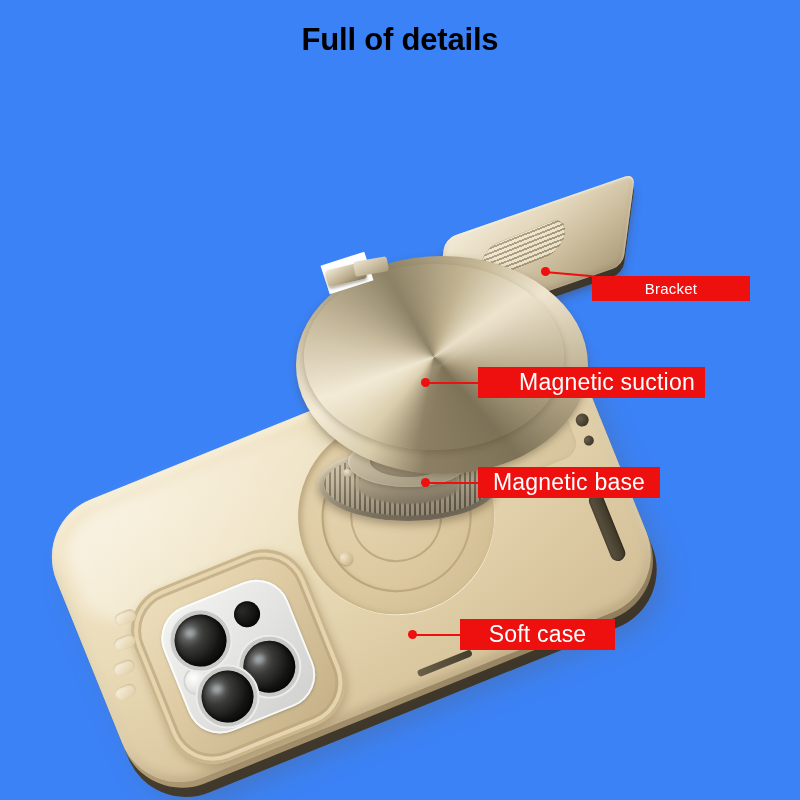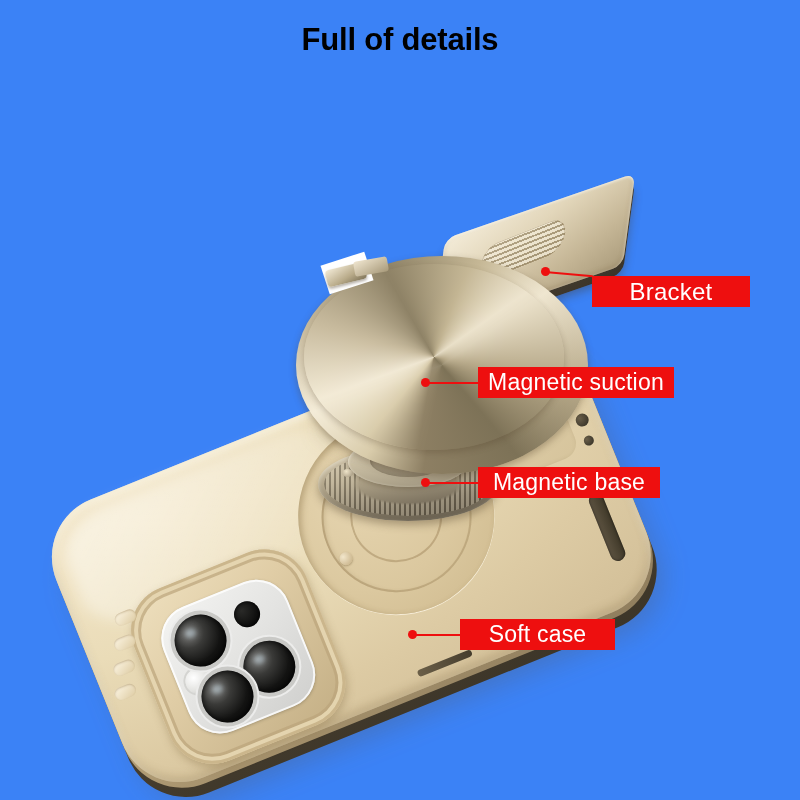--- a/index.html
+++ b/index.html
@@ -387,24 +387,24 @@
       <div class="ring-gap"></div>
       <div class="ring-tip"></div>
       <div class="ring-tip2"></div>
     </div>
 
   </div>
 
   <div id="callouts">
       <div class="dot" style="left: 541px; top: 267px; background: rgb(238, 15, 15);"></div>
       <div class="leader" style="left: 545px; top: 271px; width: 48px; background: rgb(238, 15, 15); transform: rotate(5deg);"></div>
-      <div class="callout-label" style="left: 592px; top: 276px; width: 158px; height: 31px; background: rgb(238, 15, 15); font-size: 24px;">Bracket</div>
+      <div class="callout-label" style="left: 592px; top: 276px; width: 158px; height: 25px; background: rgb(238, 15, 15); font-size: 15px;">Bracket</div>
       <div class="dot" style="left: 421px; top: 378px; background: rgb(238, 15, 15);"></div>
       <div class="leader" style="left: 425px; top: 382px; width: 55px; background: rgb(238, 15, 15); transform: rotate(0deg);"></div>
-      <div class="callout-label" style="left: 478px; top: 367px; width: 196px; height: 31px; background: rgb(238, 15, 15); font-size: 23px;">Magnetic suction</div>
+      <div class="callout-label" style="left: 478px; top: 367px; width: 196px; height: 31px; background: rgb(238, 15, 15); font-size: 23px; padding-left: 31px;">Magnetic suction</div>
       <div class="dot" style="left: 421px; top: 478px; background: rgb(238, 15, 15);"></div>
       <div class="leader" style="left: 425px; top: 482px; width: 55px; background: rgb(238, 15, 15); transform: rotate(0deg);"></div>
       <div class="callout-label" style="left: 478px; top: 467px; width: 182px; height: 31px; background: rgb(238, 15, 15); font-size: 23px;">Magnetic base</div>
       <div class="dot" style="left: 408px; top: 630px; background: rgb(238, 15, 15);"></div>
       <div class="leader" style="left: 412px; top: 634px; width: 50px; background: rgb(238, 15, 15); transform: rotate(0deg);"></div>
       <div class="callout-label" style="left: 460px; top: 619px; width: 155px; height: 31px; background: rgb(238, 15, 15); font-size: 23px;">Soft case</div>
     </div>
 
 </div>
 

